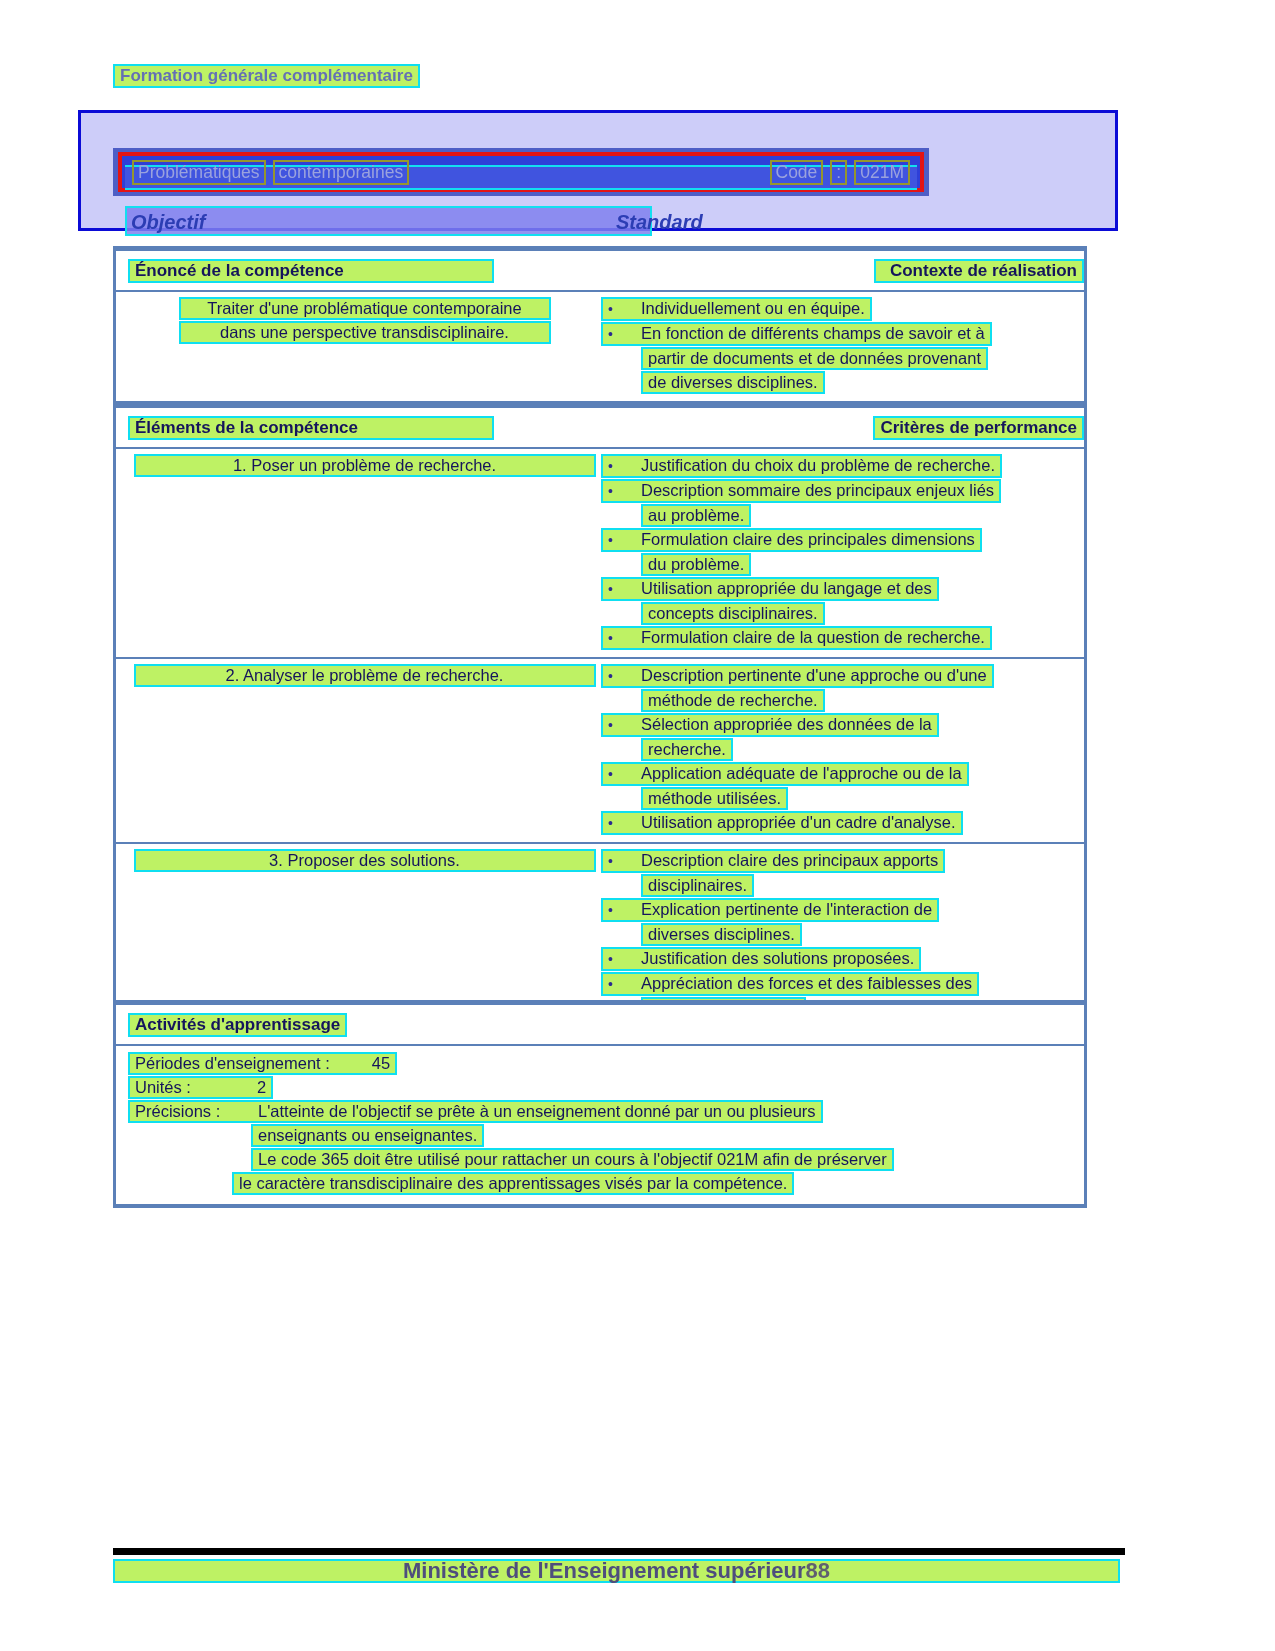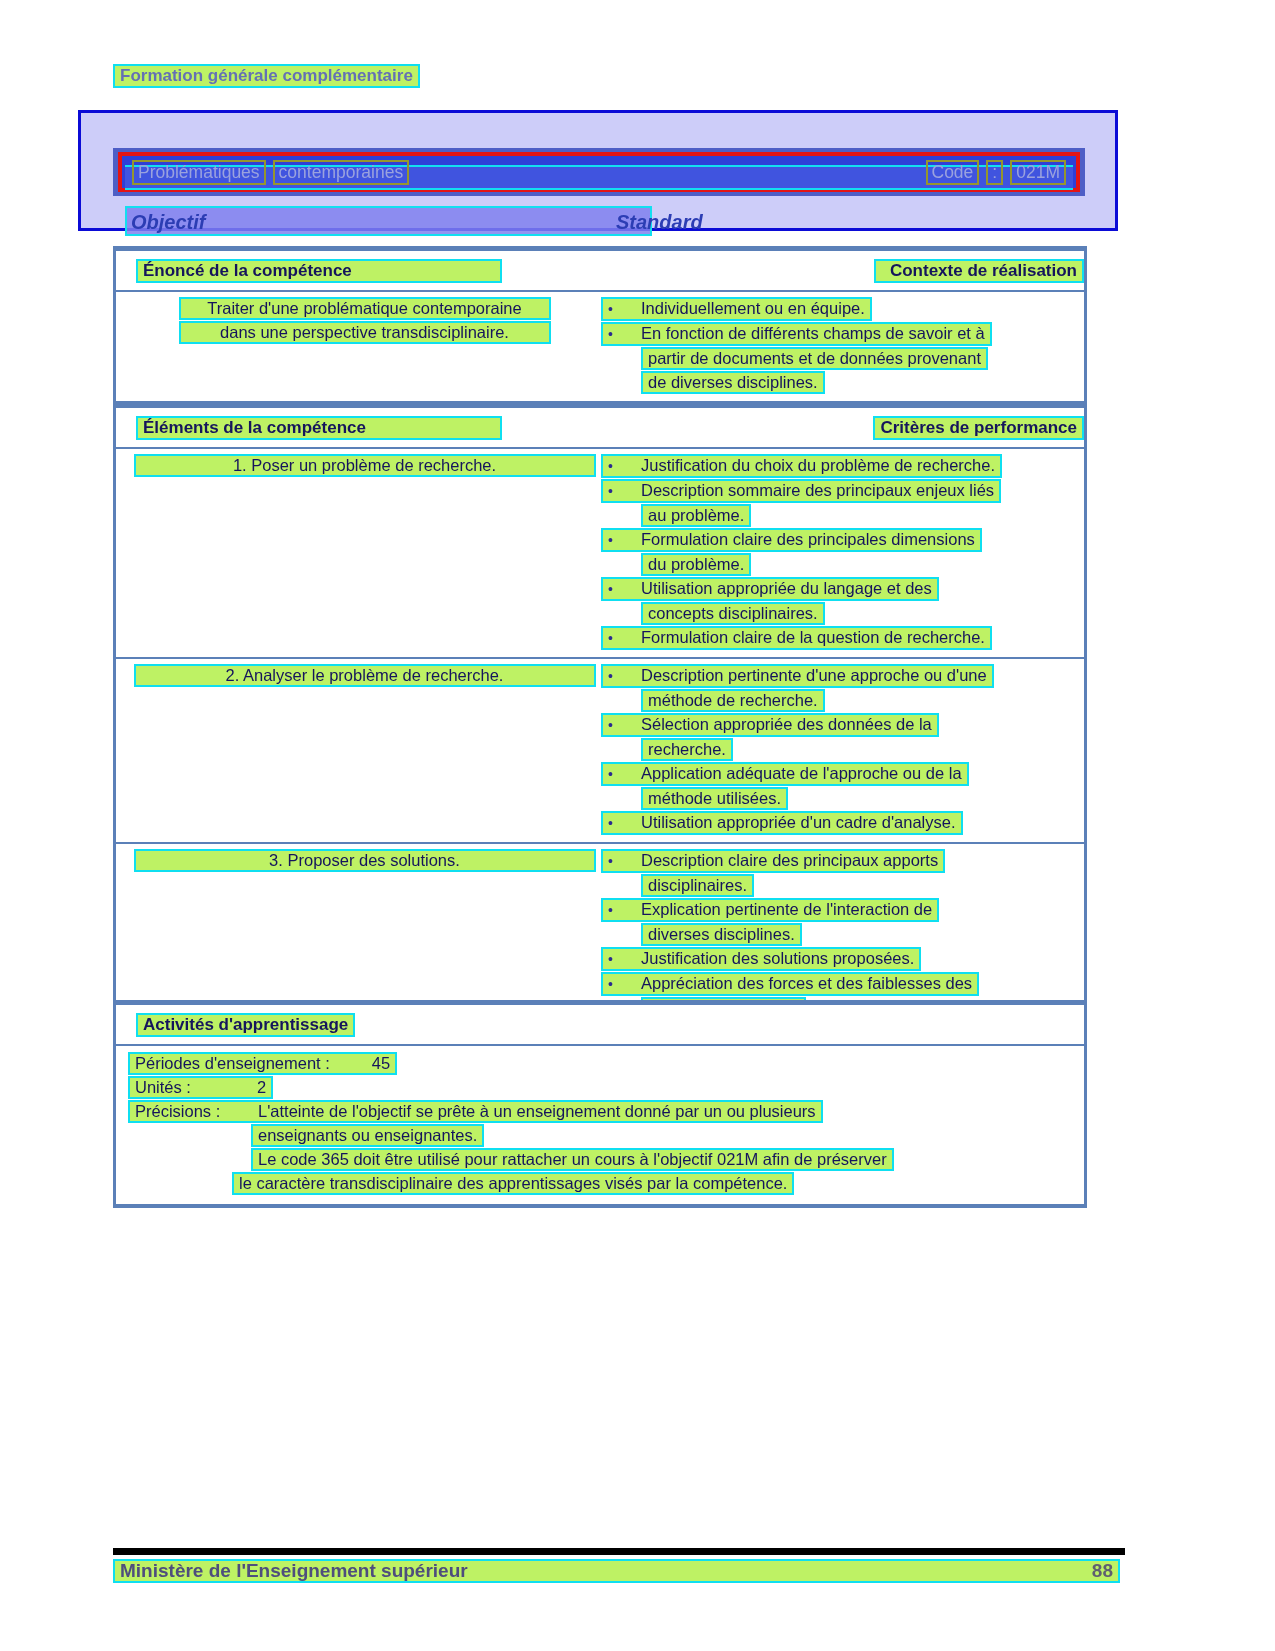--- a/index.html
+++ b/index.html
@@ -11,21 +11,21 @@
       padding:0 5px;color:#15155c;font-size:16.5px;line-height:19.5px;
       white-space:nowrap;vertical-align:top;}
   .hl-bold{font-weight:bold;font-size:17px;}
 
   .top-label{position:absolute;left:113px;top:64px;font-weight:bold;
              color:#6470b5;font-size:17px;}
 
   
   .hdr-box{position:absolute;left:78px;top:110px;width:1034px;height:115px;
            background:#cdcdf9;border:3px solid #0b0bd6;}
-  .title-bar{position:absolute;left:113px;top:148px;width:972px;height:48px;
+  .title-bar{position:absolute;left:113px;top:148px;width:816px;height:48px;
              background:#4e5ec6;}
   .red-box{position:absolute;left:5px;top:4px;right:5px;bottom:4px;
            border:4px solid #e31414;background:#2e3fd8;}
   .line-hl{position:absolute;left:3px;right:3px;top:9px;height:21px;
            border-top:2px solid #12dff0;border-bottom:2px solid #12dff0;
            background:rgba(140,170,255,0.20);}
   .words-row{position:absolute;left:0;top:0;right:0;bottom:0;display:flex;
              align-items:center;padding:0 10px;gap:7px;}
   .word-box{border:2px solid #96962e;color:#9aa2de;font-size:17.5px;
             line-height:21px;padding:0 4px;white-space:nowrap;}
@@ -35,21 +35,21 @@
            background:rgba(128,128,238,0.85);border:2px solid #12dff0;
            box-sizing:border-box;}
   .obj-text{position:absolute;top:1px;font-size:20px;font-weight:bold;
             font-style:italic;color:#2c3db4;line-height:26px;}
   .obj-text.o1{left:4px;} .obj-text.o2{left:489px;}
 
   
   .panel{position:absolute;left:113px;width:974px;box-sizing:border-box;
          border:3px solid #5b80b8;border-top-width:5px;border-bottom-width:4px;
          background:#ffffff;}
-  .phead{display:flex;padding:8px 0 7px 8px;border-bottom:2px solid #5b80b8;}
+  .phead{display:flex;padding:8px 0 7px 0;border-bottom:2px solid #5b80b8;}
   .hcell-l{width:485px;padding-left:12px;box-sizing:border-box;}
   .hcell-r{flex:1;text-align:right;}
   .hw-l{min-width:352px;} .hw-r{min-width:196px;}
 
   .trow{display:flex;}
   .trow + .trow{border-top:2px solid #5b80b8;}
   .col-l{width:485px;padding:5px 0 6px 12px;box-sizing:border-box;}
   .col-r{flex:1;padding:5px 0 6px 0;}
   .tl{margin-bottom:.5px;text-align:center;}
   .w-t1 .hl{min-width:358px;}
@@ -63,22 +63,22 @@
   
   .act-body{padding:6px 0 8px 12px;}
   .act-line{margin-bottom:.5px;}
   .v45{margin-left:42px;} .v2{margin-left:66px;}
   .prec-label{display:inline-block;width:123px;}
 
   
   .footer-rule{position:absolute;left:113px;top:1548px;width:1012px;height:7px;
                background:#000000;}
   .footer-bar{position:absolute;left:113px;top:1559px;width:1007px;}
-  .fbar{display:flex;justify-content:space-between;width:100%;
-        box-sizing:border-box;font-weight:bold;color:#4e4e7d;font-size:19px;}
+  .fbar{display:flex;justify-content:center;width:100%;
+        box-sizing:border-box;font-weight:bold;color:#4e4e7d;font-size:22px;}
   .fpage{color:#5f5f70;}
 </style>
 </head>
 <body>
 
 <div class="page">
 
   <span class="hl top-label">Formation générale complémentaire</span>
 
   <div class="hdr-box"></div>

